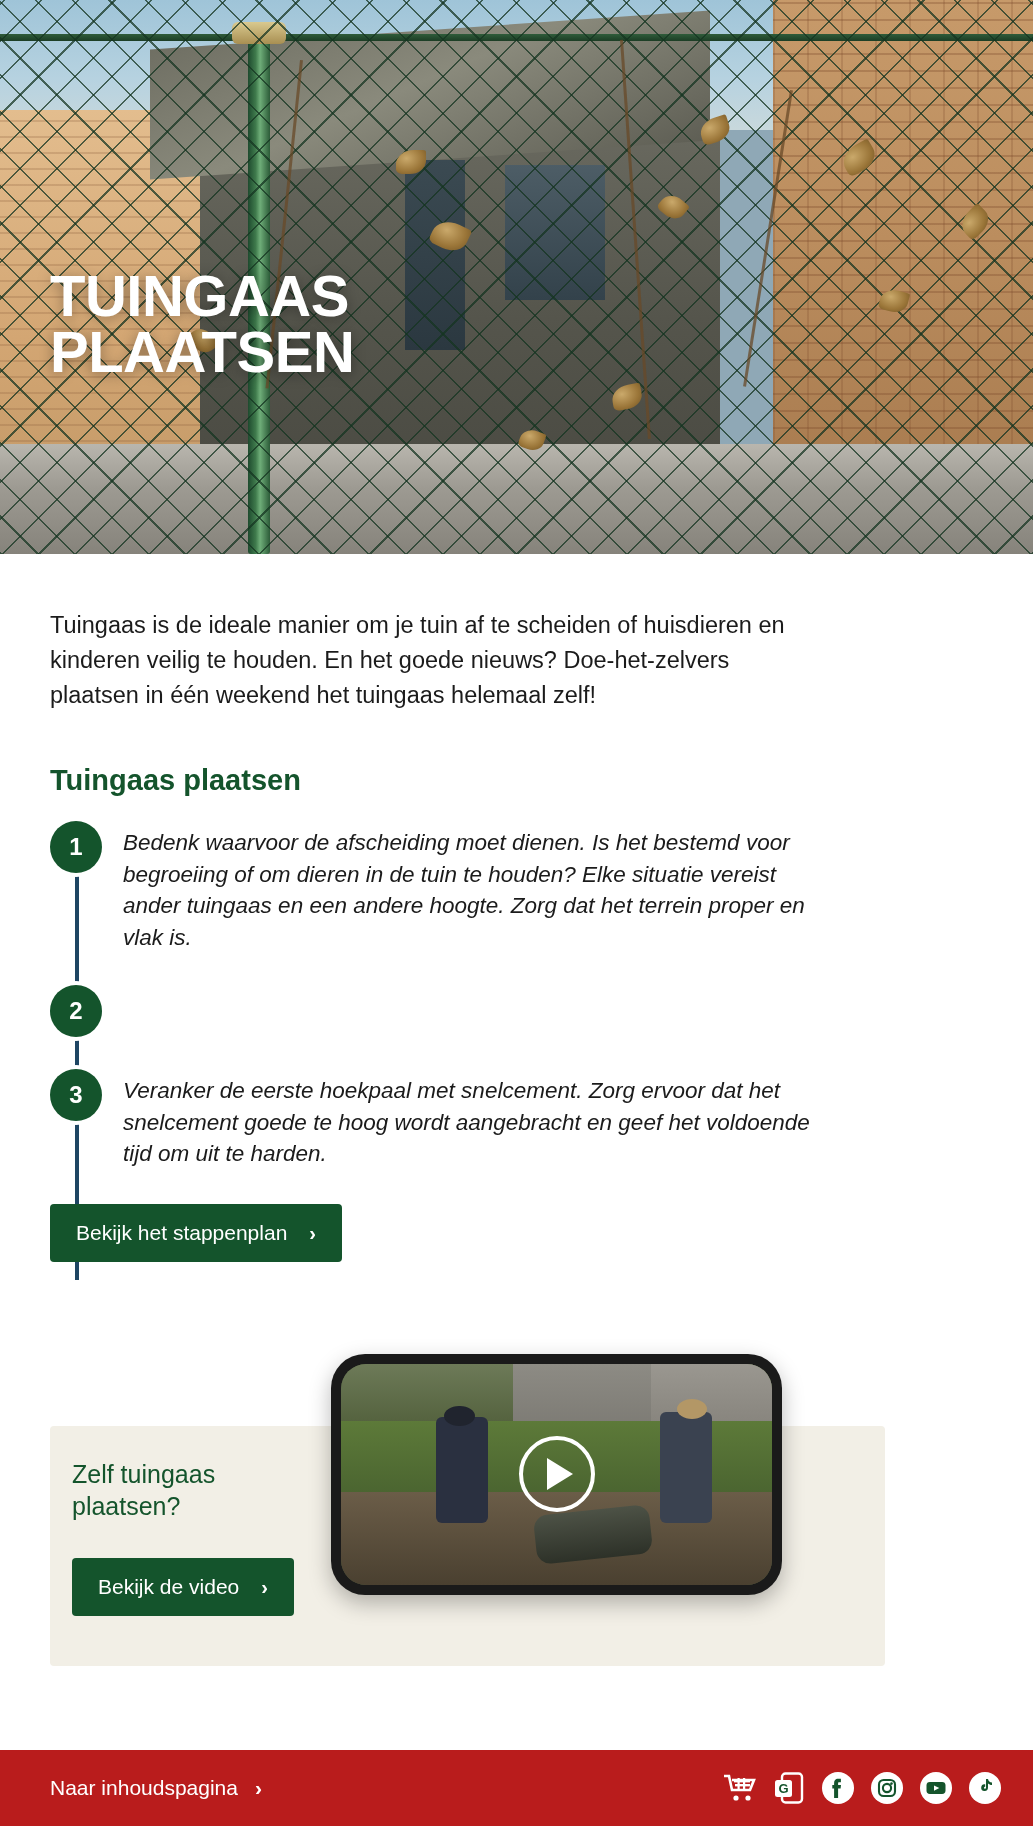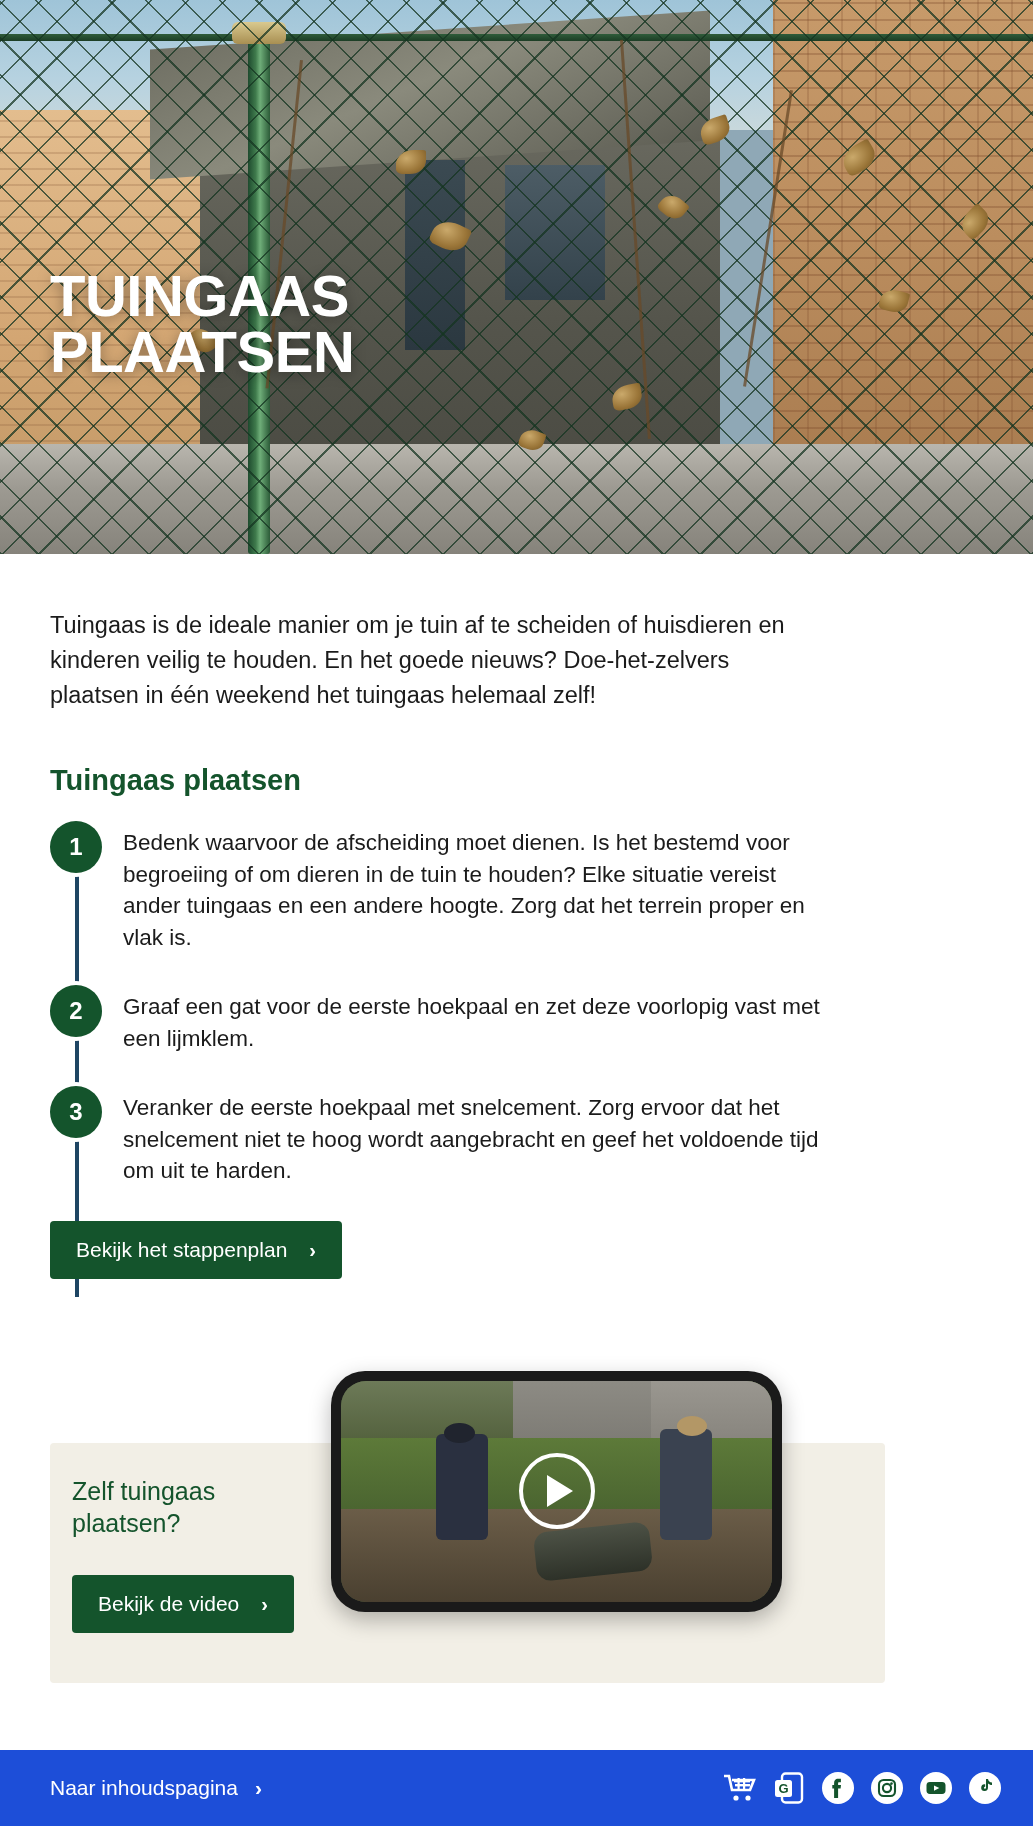--- a/index.html
+++ b/index.html
@@ -150,20 +150,21 @@
     display:flex; align-items:center; justify-content:center;
     margin-right:21px;
     box-shadow:0 0 0 4px #fff;
   }
   .step-text {
     font-size:22.5px;
     line-height:1.4;
     color:#1b1b1b;
     padding-top:6px;
     max-width:700px;
+    font-style:italic;
   }
 
   
   .btn {
     display:inline-flex;
     align-items:center;
     gap:22px;
     background:#14542c;
     color:#fff;
     border:none;
@@ -257,21 +258,21 @@
     border-bottom:16px solid transparent;
     margin-left:7px;
   }
 
   
   .footer {
     position:absolute;
     left:0; bottom:0;
     width:1033px;
     height:76px;
-    background:#1d4ed8;
+    background:#b91c1c;
     display:flex;
     align-items:center;
     justify-content:space-between;
     padding:0 30px 0 50px;
   }
   .footer-link {
     display:flex; align-items:center; gap:17px;
     color:#fff; font-size:21px; text-decoration:none; cursor:pointer;
   }
   .footer-link .chev { font-weight:bold; font-size:21px; }
@@ -324,26 +325,25 @@
   <div class="steps">
     <div class="steps-line"></div>
 
     <div class="step">
       <div class="step-badge">1</div>
       <div class="step-text">Bedenk waarvoor de afscheiding moet dienen. Is het bestemd voor begroeiing of om dieren in de tuin te houden? Elke situatie vereist ander tuingaas en een andere hoogte. Zorg dat het terrein proper en vlak is.</div>
     </div>
 
     <div class="step">
       <div class="step-badge">2</div>
-      <div class="step-text">Graaf een gat voor de eerste hoekpaal en zet deze voorlopig vast met een lijmklem.</div>
     </div>
 
     <div class="step">
       <div class="step-badge">3</div>
-      <div class="step-text">Veranker de eerste hoekpaal met snelcement. Zorg ervoor dat het snelcement niet te hoog wordt aangebracht en geef het voldoende tijd om uit te harden.</div>
+      <div class="step-text">Veranker de eerste hoekpaal met snelcement. Zorg ervoor dat het snelcement goede te hoog wordt aangebracht en geef het voldoende tijd om uit te harden.</div>
     </div>
 
     <a class="btn btn-stappen" href="#">
       <span>Bekijk het stappenplan</span>
       <span class="chev">›</span>
     </a>
   </div>
 
   <section class="video-block">
 

